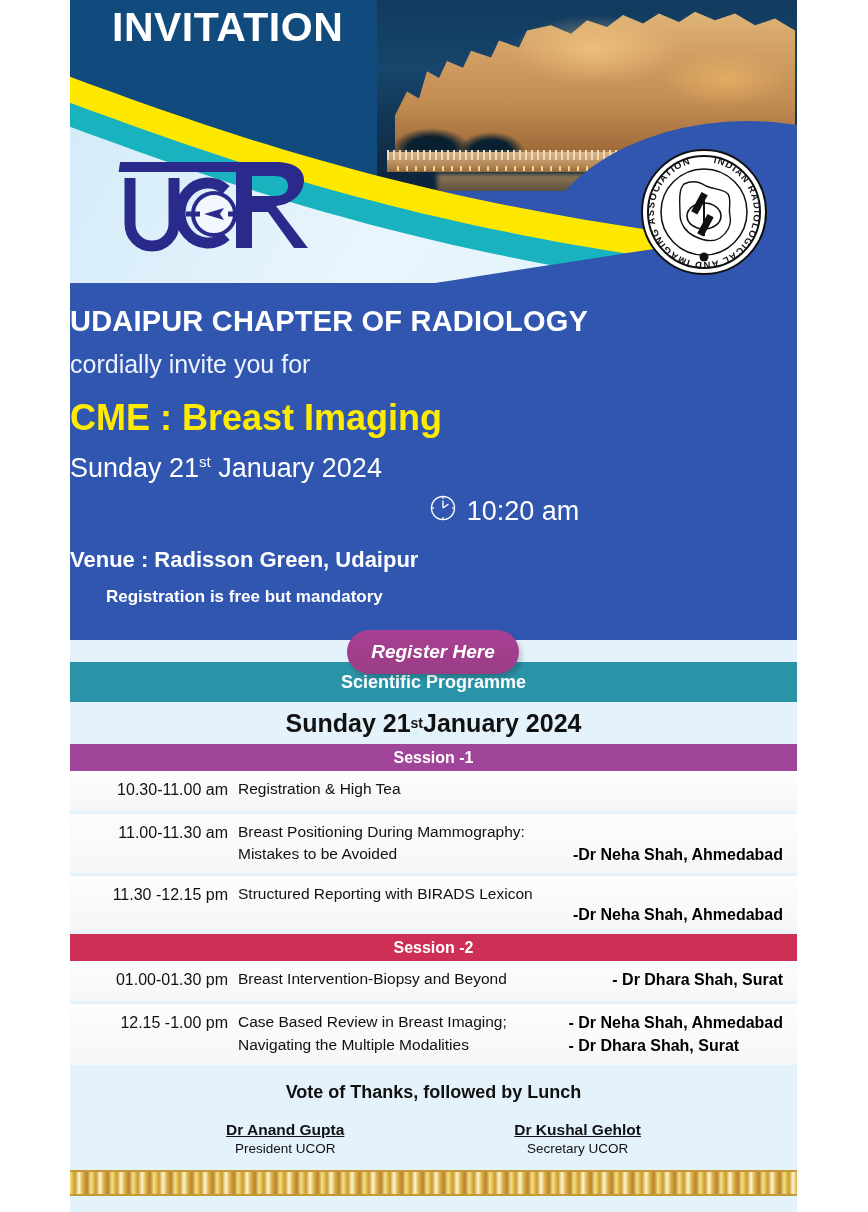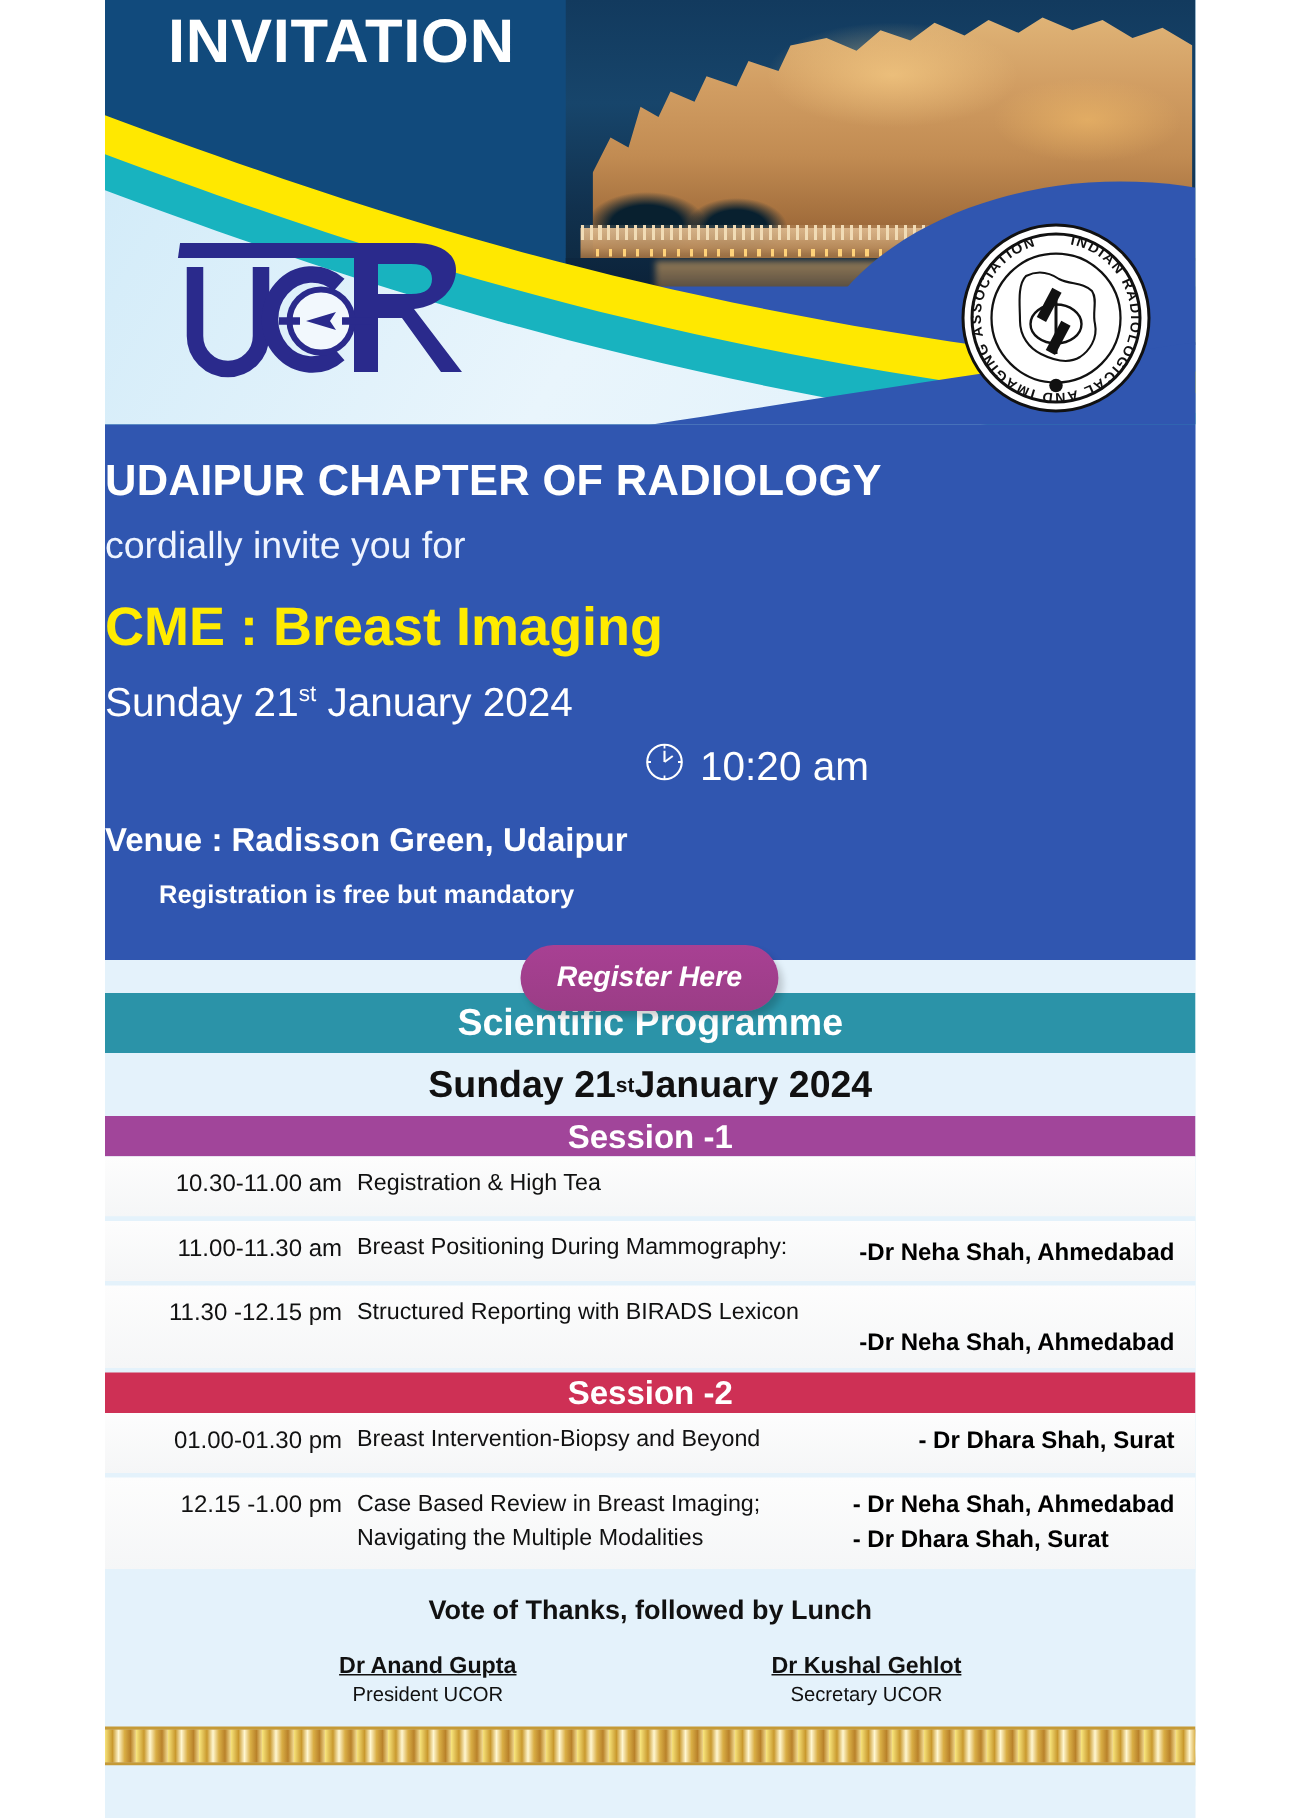--- a/index.html
+++ b/index.html
@@ -263,42 +263,42 @@
   
   .gap-light { background: #e4f2fb; height: 22px; }
 
   .prog-header {
     background: #2b93a8;
     height: 40px;
     display: flex;
     align-items: center;
     justify-content: center;
     color: #ffffff;
-    font-size: 25px;
+    font-size: 18px;
     font-weight: bold;
   }
   .prog-date {
     background: #e4f2fb;
     height: 42px;
     display: flex;
     align-items: center;
     justify-content: center;
     color: #111111;
     font-size: 25px;
     font-weight: bold;
   }
   .prog-date sup { font-size: 14px; vertical-align: super; }
 
   .session-bar {
     height: 27px;
     display: flex;
     align-items: center;
     justify-content: center;
     color: #ffffff;
-    font-size: 22px;
+    font-size: 16px;
     font-weight: bold;
   }
   .session-1 { background: #a1459a; }
   .session-2 { background: #ce3055; }
 
   .rows { background: #e4f2fb; }
   .prow {
     display: flex;
     align-items: flex-start;
     padding: 7px 14px 7px 10px;
@@ -489,20 +489,21 @@
       <div class="ptime">10.30-11.00 am</div>
       <div class="ptopic">
         <span class="topic-line">Registration &amp; High Tea</span>
       </div>
     </div>
 
     <div class="prow">
       <div class="ptime">11.00-11.30 am</div>
       <div class="ptopic">
         <span class="topic-line">Breast Positioning During Mammography:</span>
+        <span class="topic-line">Mistakes to be Avoided</span>
       </div>
       <div class="pspeaker" style="align-self:flex-end;">-Dr Neha Shah, Ahmedabad</div>
     </div>
 
     <div class="prow" style="flex-direction:column;">
       <div style="display:flex; width:100%;">
         <div class="ptime">11.30 -12.15 pm</div>
         <div class="ptopic">
           <span class="topic-line">Structured Reporting with BIRADS Lexicon</span>
         </div>

